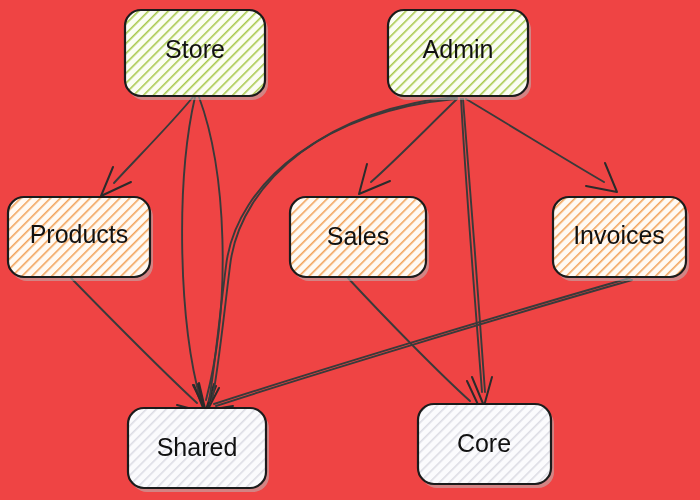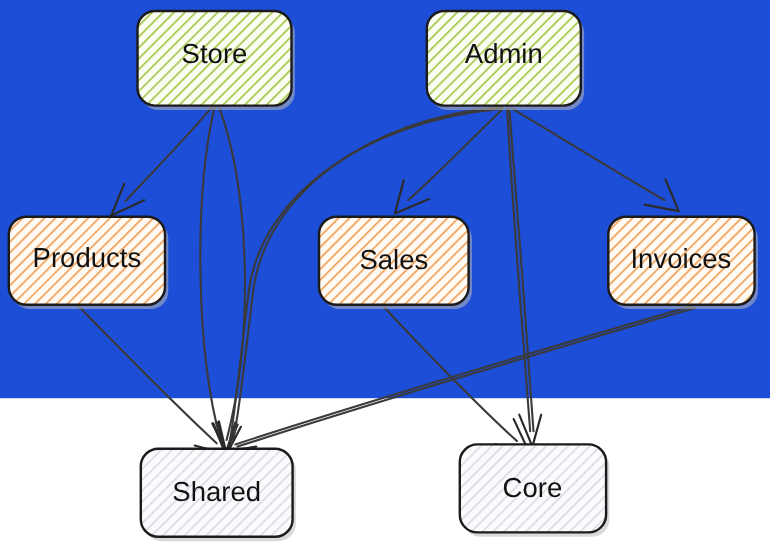--- a/index.html
+++ b/index.html
@@ -9,22 +9,22 @@
   }
   body {
     width: 700px;
     height: 500px;
     overflow: hidden;
     font-family: "Liberation Sans", sans-serif;
   }
   #diagram-root {
     position: relative;
     width: 700px;
-    height: 362px;
-    background: #1d4ed8;
+    height: 500px;
+    background: #ef4444;
   }
   #graph-svg {
     position: absolute;
     left: 0;
     top: 0;
     width: 700px;
     height: 500px;
     display: block;
   }
   .node-label {

